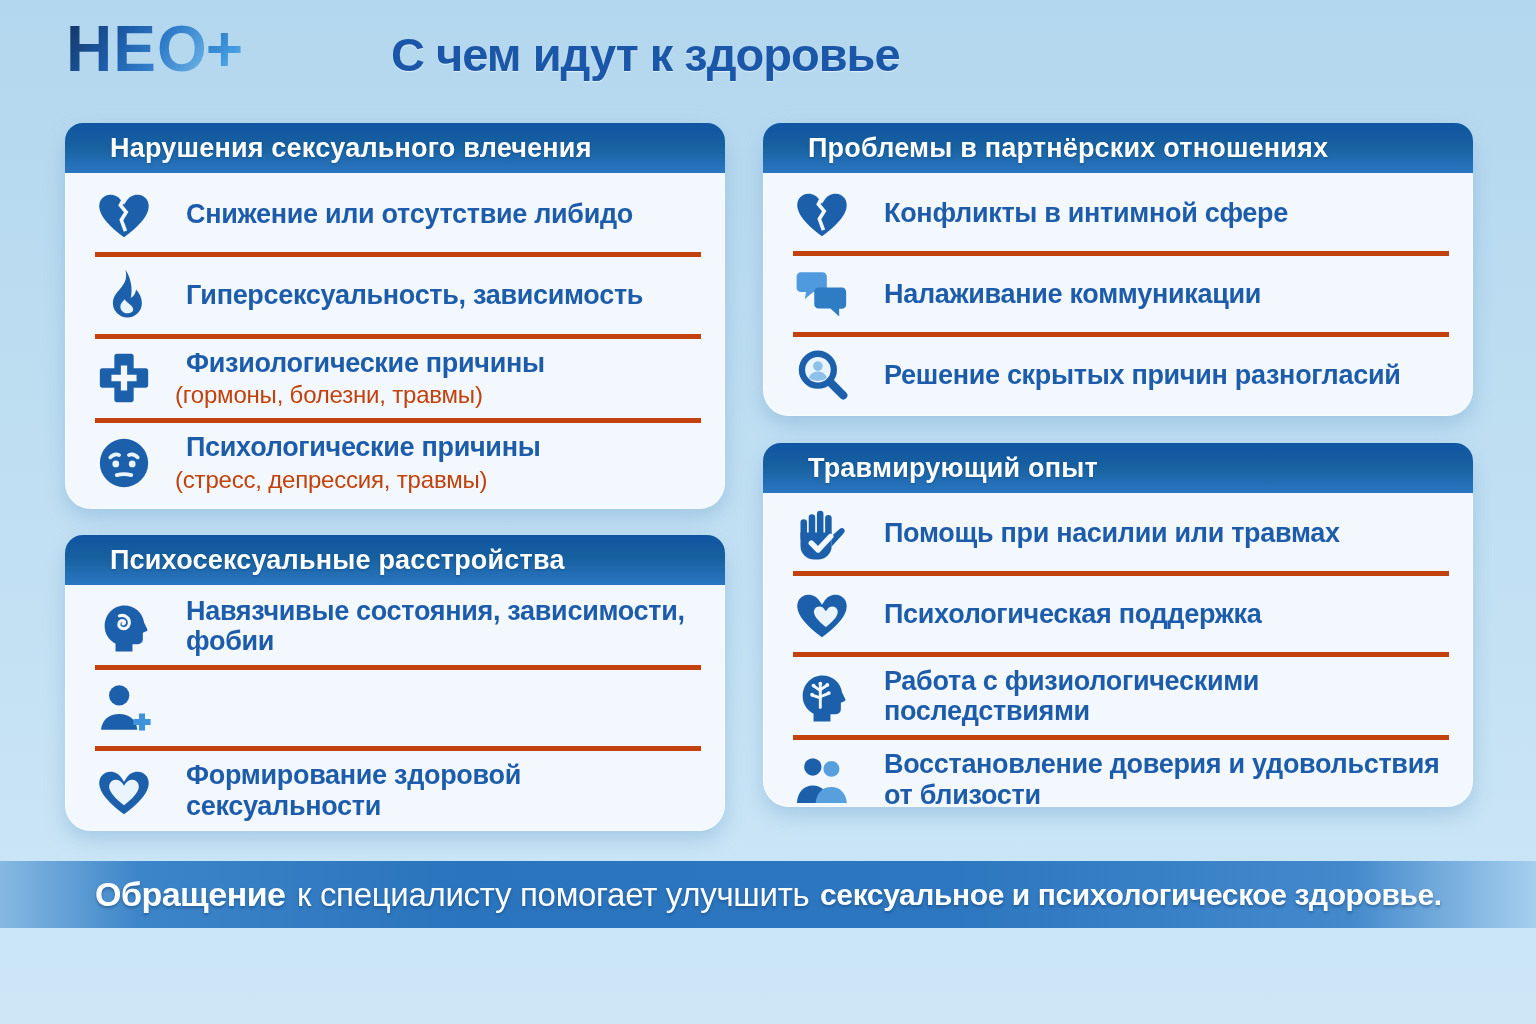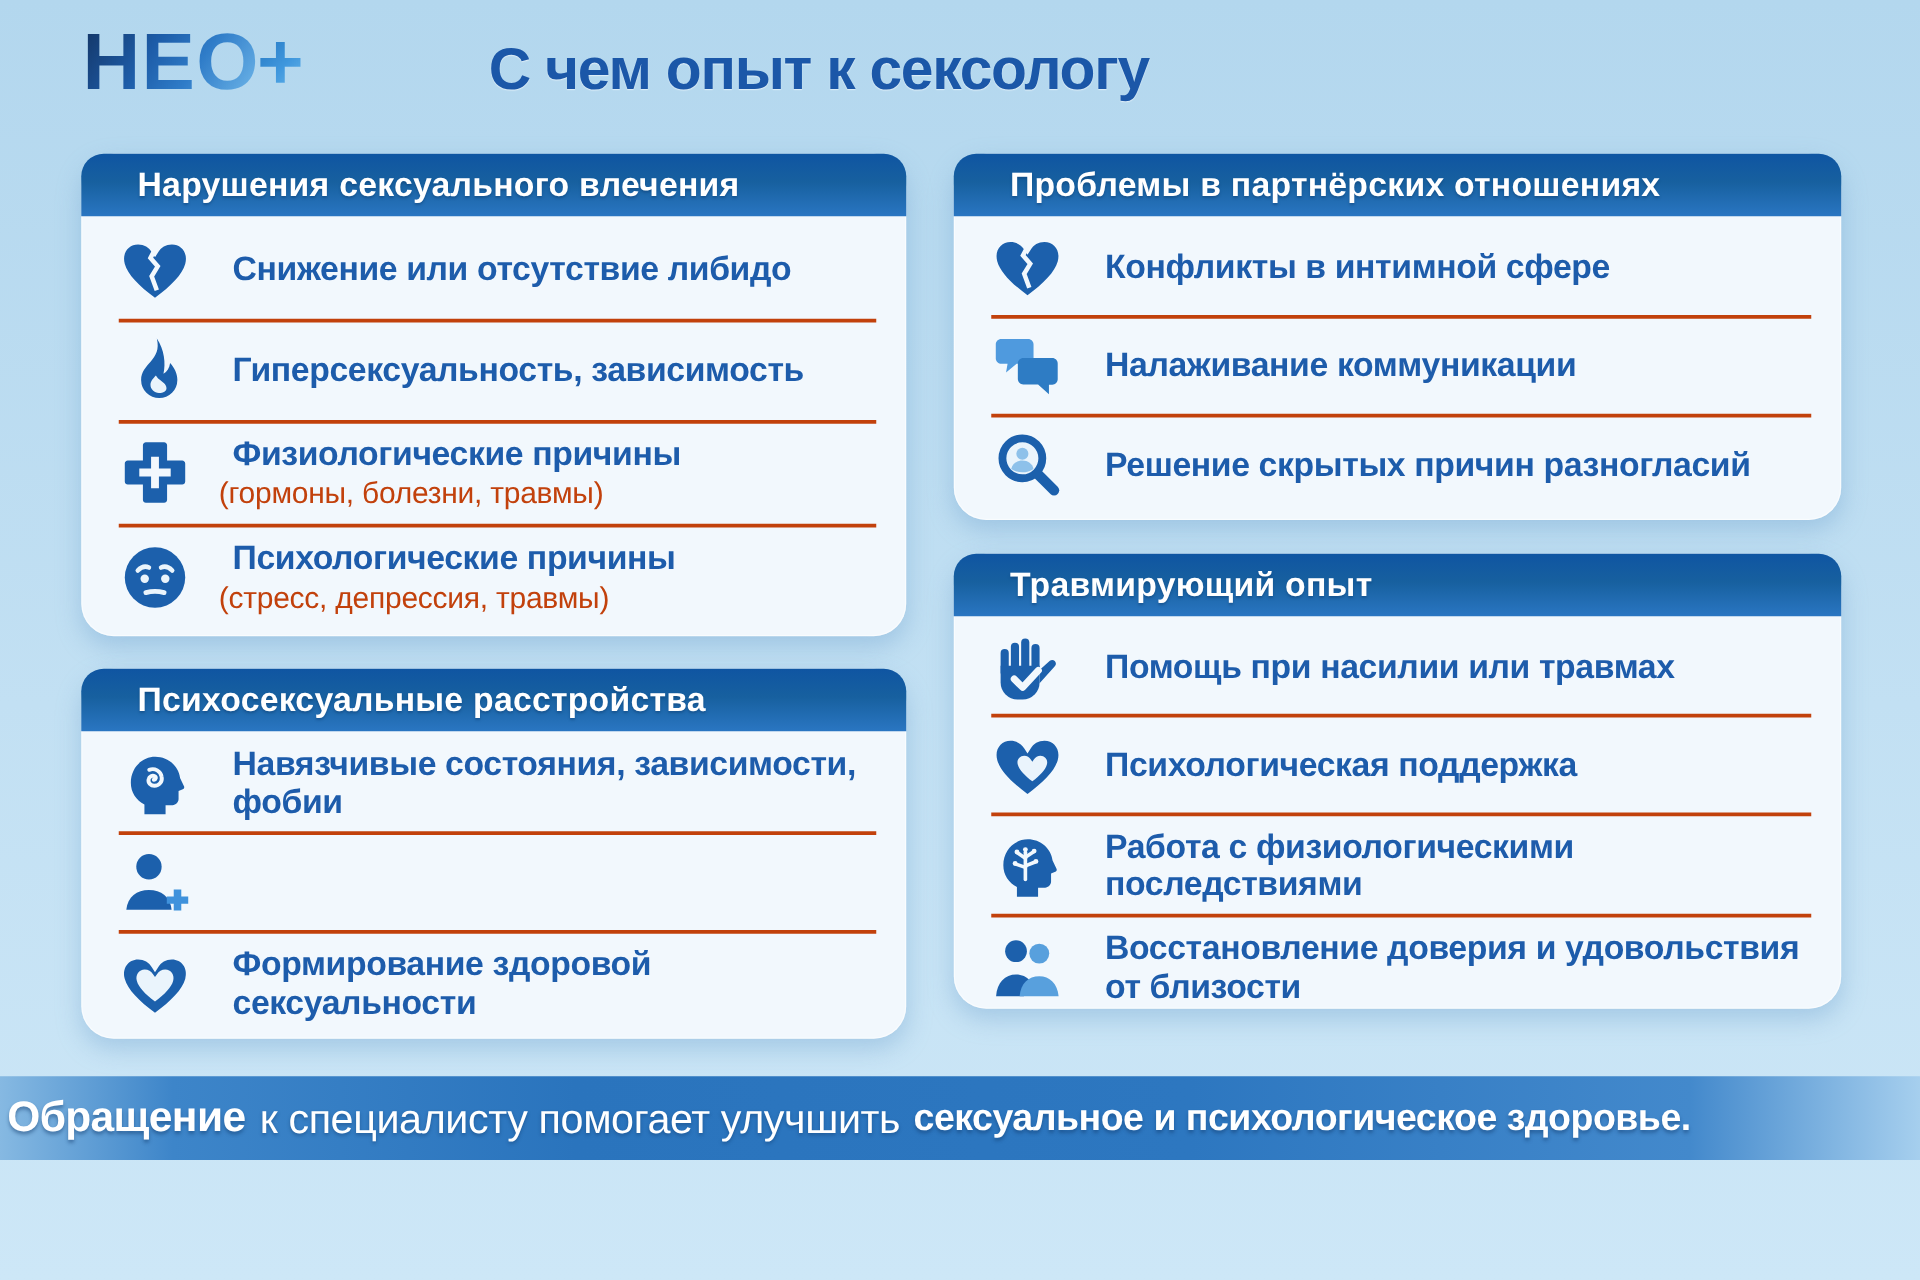--- a/index.html
+++ b/index.html
@@ -46,52 +46,52 @@
     background:linear-gradient(180deg,#0f55a2 0%,#17609f 45%,#2a76c2 100%);
     color:#ffffff; display:flex; align-items:center;
     padding:0 20px 0 45px; font-size:27px; font-weight:700; letter-spacing:.2px;
     text-shadow:0 1px 2px rgba(10,45,90,.35);
   }
   .card-body{
     display:flex; flex-direction:column; justify-content:space-evenly;
     height:calc(100% - 50px); padding:2px 24px 6px 30px;
   }
   .row{ display:flex; align-items:center; gap:22px; padding:9px 0; }
-  .row + .row{ border-top:3px solid #c2410c; }
+  .row + .row{ border-top:5px solid #c2410c; }
 
   .icon{ width:58px; height:58px; flex:0 0 58px; color:#1c60ac;
          display:flex; align-items:center; justify-content:center; }
   .icon svg{ width:100%; height:100%; display:block; }
 
   .txt{ display:flex; flex-direction:column; }
   .main{ font-size:27px; font-weight:600; color:#1d5cab; line-height:1.12; letter-spacing:-.3px;margin-left:11px; }
   .main.strong{ font-weight:700; }
   .sub{ font-size:24px; font-weight:400; color:#c2410c; line-height:1.15; margin-top:3px; letter-spacing:-.2px; }
 
   
   .banner{
     position:absolute; left:0; top:861px; width:1536px; height:67px;
     background:linear-gradient(90deg,#86b9e2 0%,#3d85c9 9%,#2a74bd 30%,#2d77c0 62%,#4389cc 88%,#a6cfee 100%);
-    display:flex; align-items:center; 
+    display:flex; align-items:center; justify-content:center;
     color:#ffffff; text-shadow:0 2px 3px rgba(15,55,105,.45);
   }
   .banner span{ margin:0 .17em; white-space:nowrap; }
   .b-lead{ font-size:34px; font-weight:800; letter-spacing:-.5px; }
   .b-mid{ font-size:33px; font-weight:500; letter-spacing:-.3px; }
   .b-emph{ font-size:30px; font-weight:700; letter-spacing:-.4px; }
 </style>
 </head>
 <body>
 
 <div class="page">
 
   <div class="logo">
     <span class="logo-main">НЕО</span><span class="logo-plus">+</span>
   </div>
-  <h1 class="title">С чем опыт к сексологу</h1>
+  <h1 class="title">С чем идут к здоровье</h1>
 
   <section class="card card1">
     <div class="card-header">Нарушения сексуального влечения</div>
     <div class="card-body">
       <div class="row">
         <span class="icon">
           <svg viewBox="0 0 24 24">
               <path fill="currentColor" d="M12 21.6C6.6 17.6 3 13.9 2 10.4 1 6.9 3.2 4 6.4 4c2 0 3.6 1 4.6 2.6L12 8.2l1-1.6C14 5 15.6 4 17.6 4c3.2 0 5.4 2.9 4.4 6.4-1 3.5-4.6 7.2-10 11.2z"></path>
               <path fill="none" stroke="#f2f8fd" stroke-width="1.5" d="M12.4 4.8l-1.9 3.6 2.4 2.8-2 3.3 1.7 4.6"></path>
             </svg>

